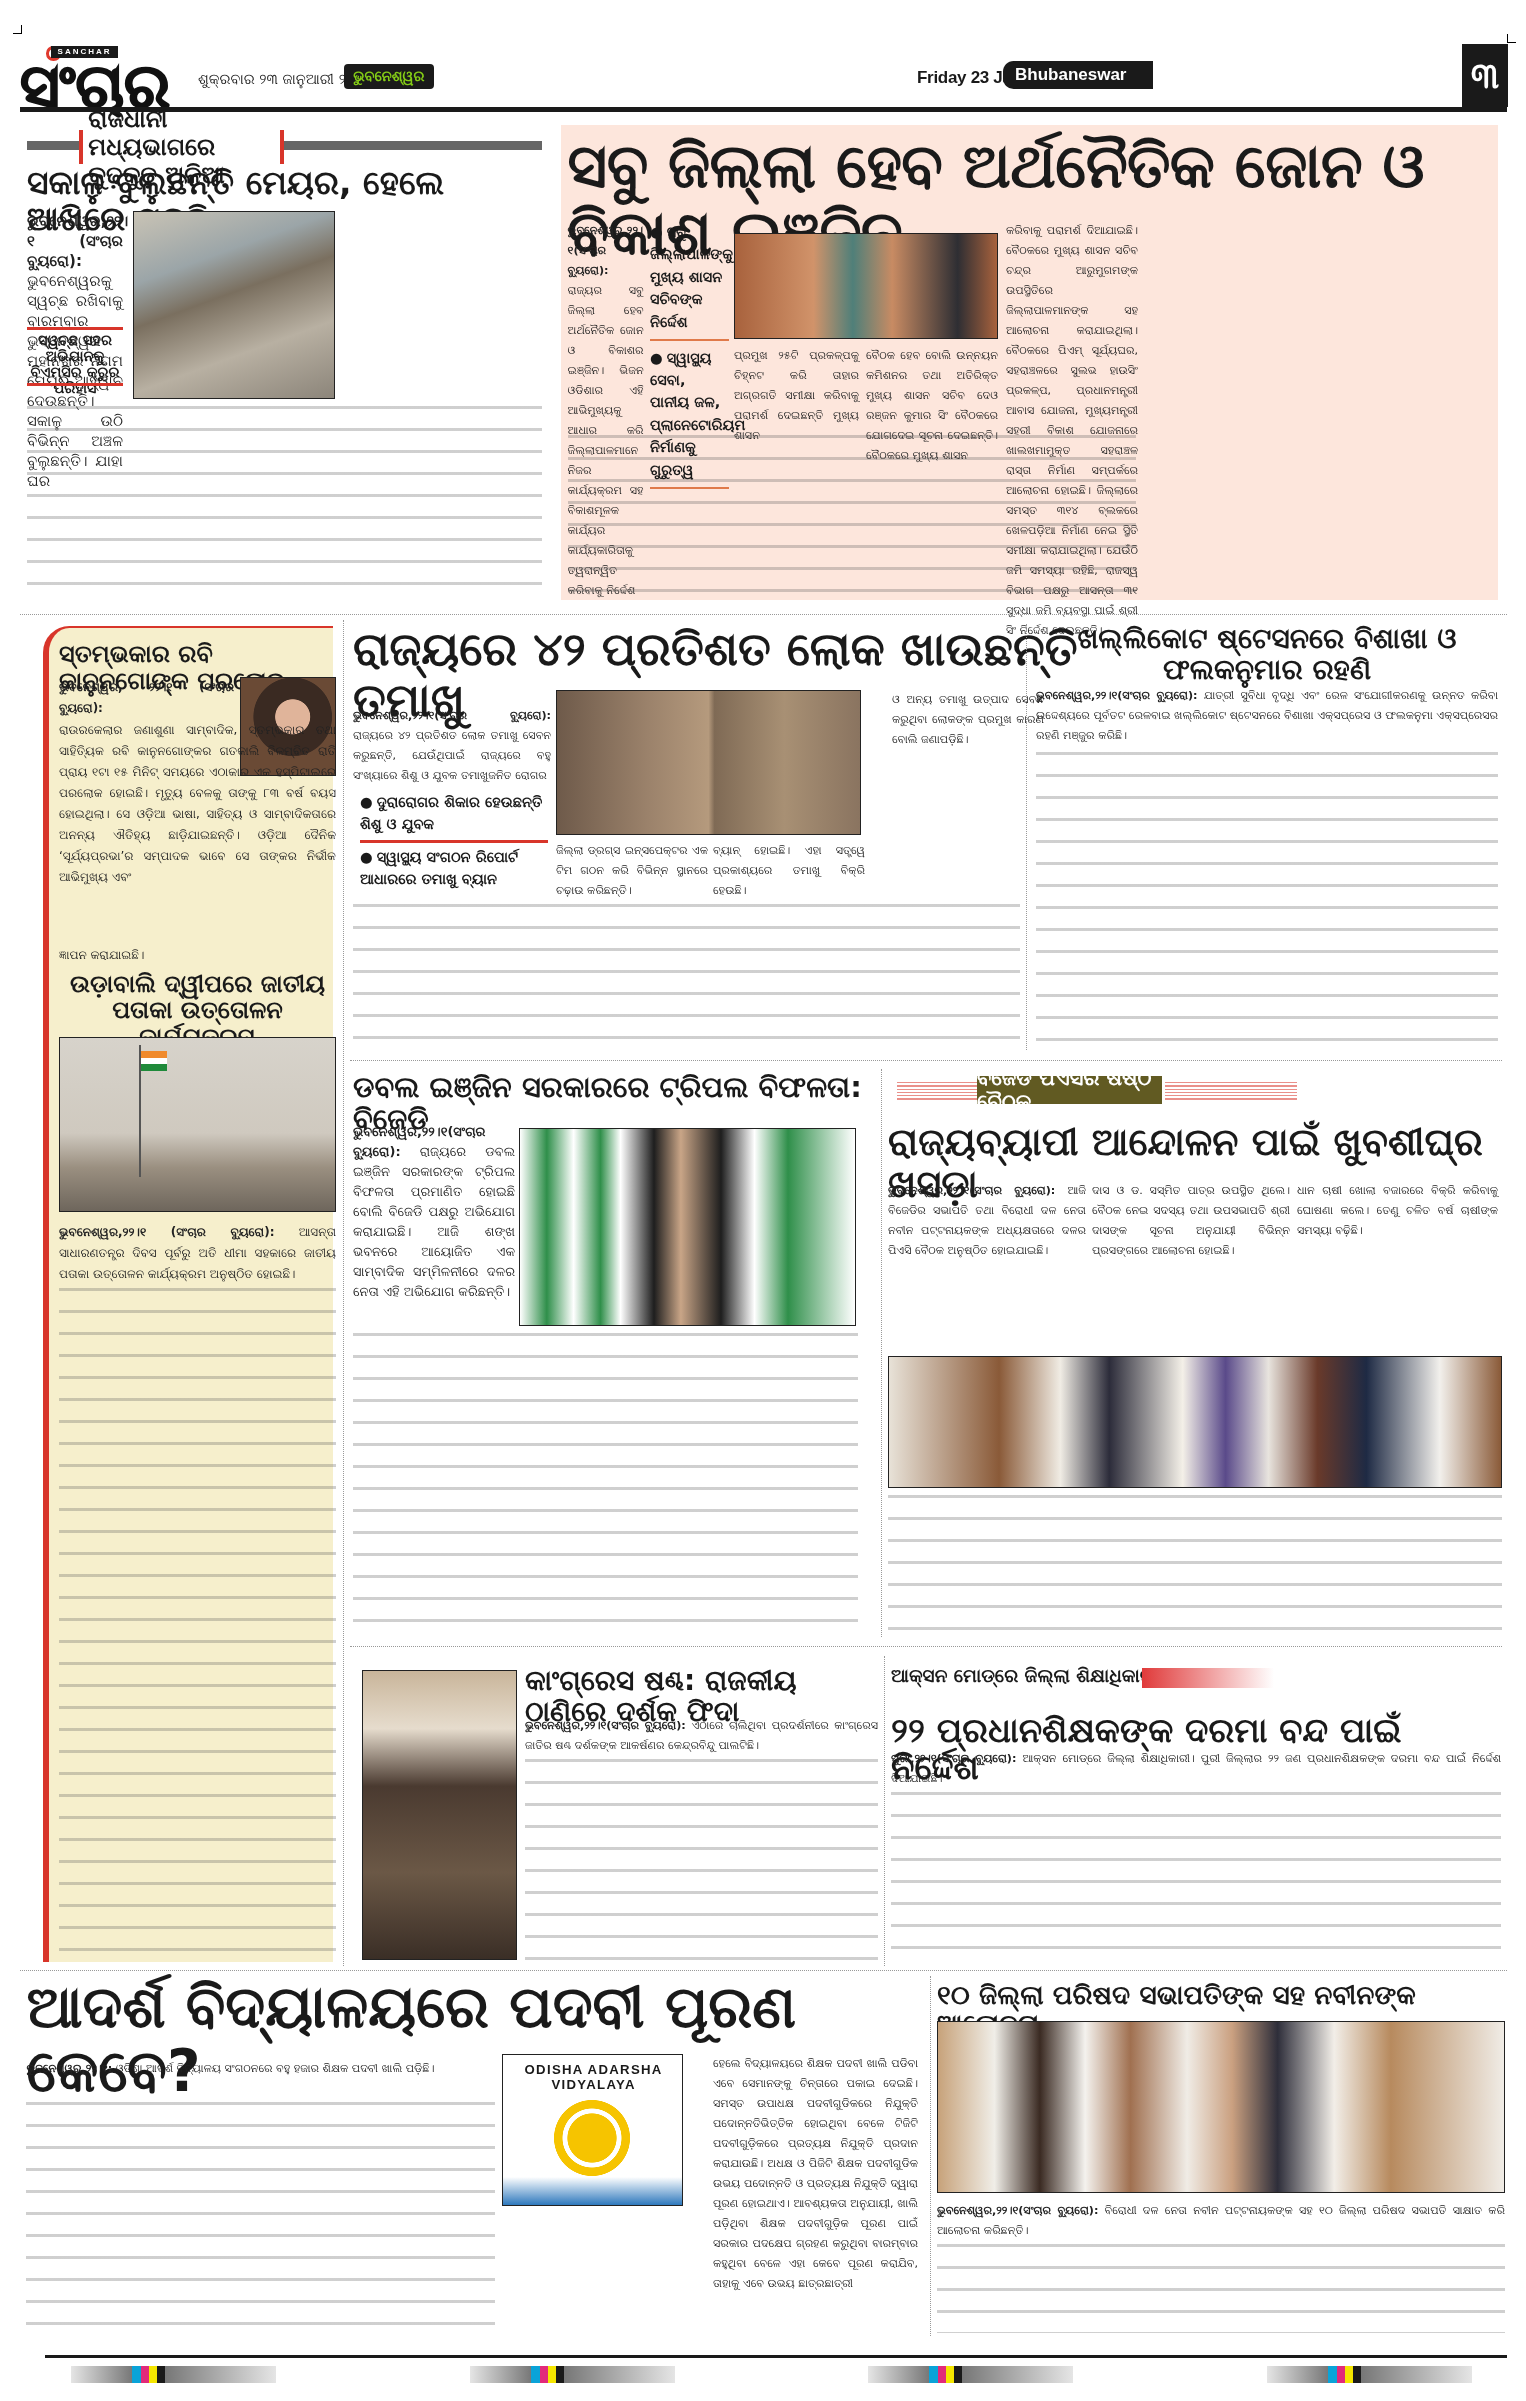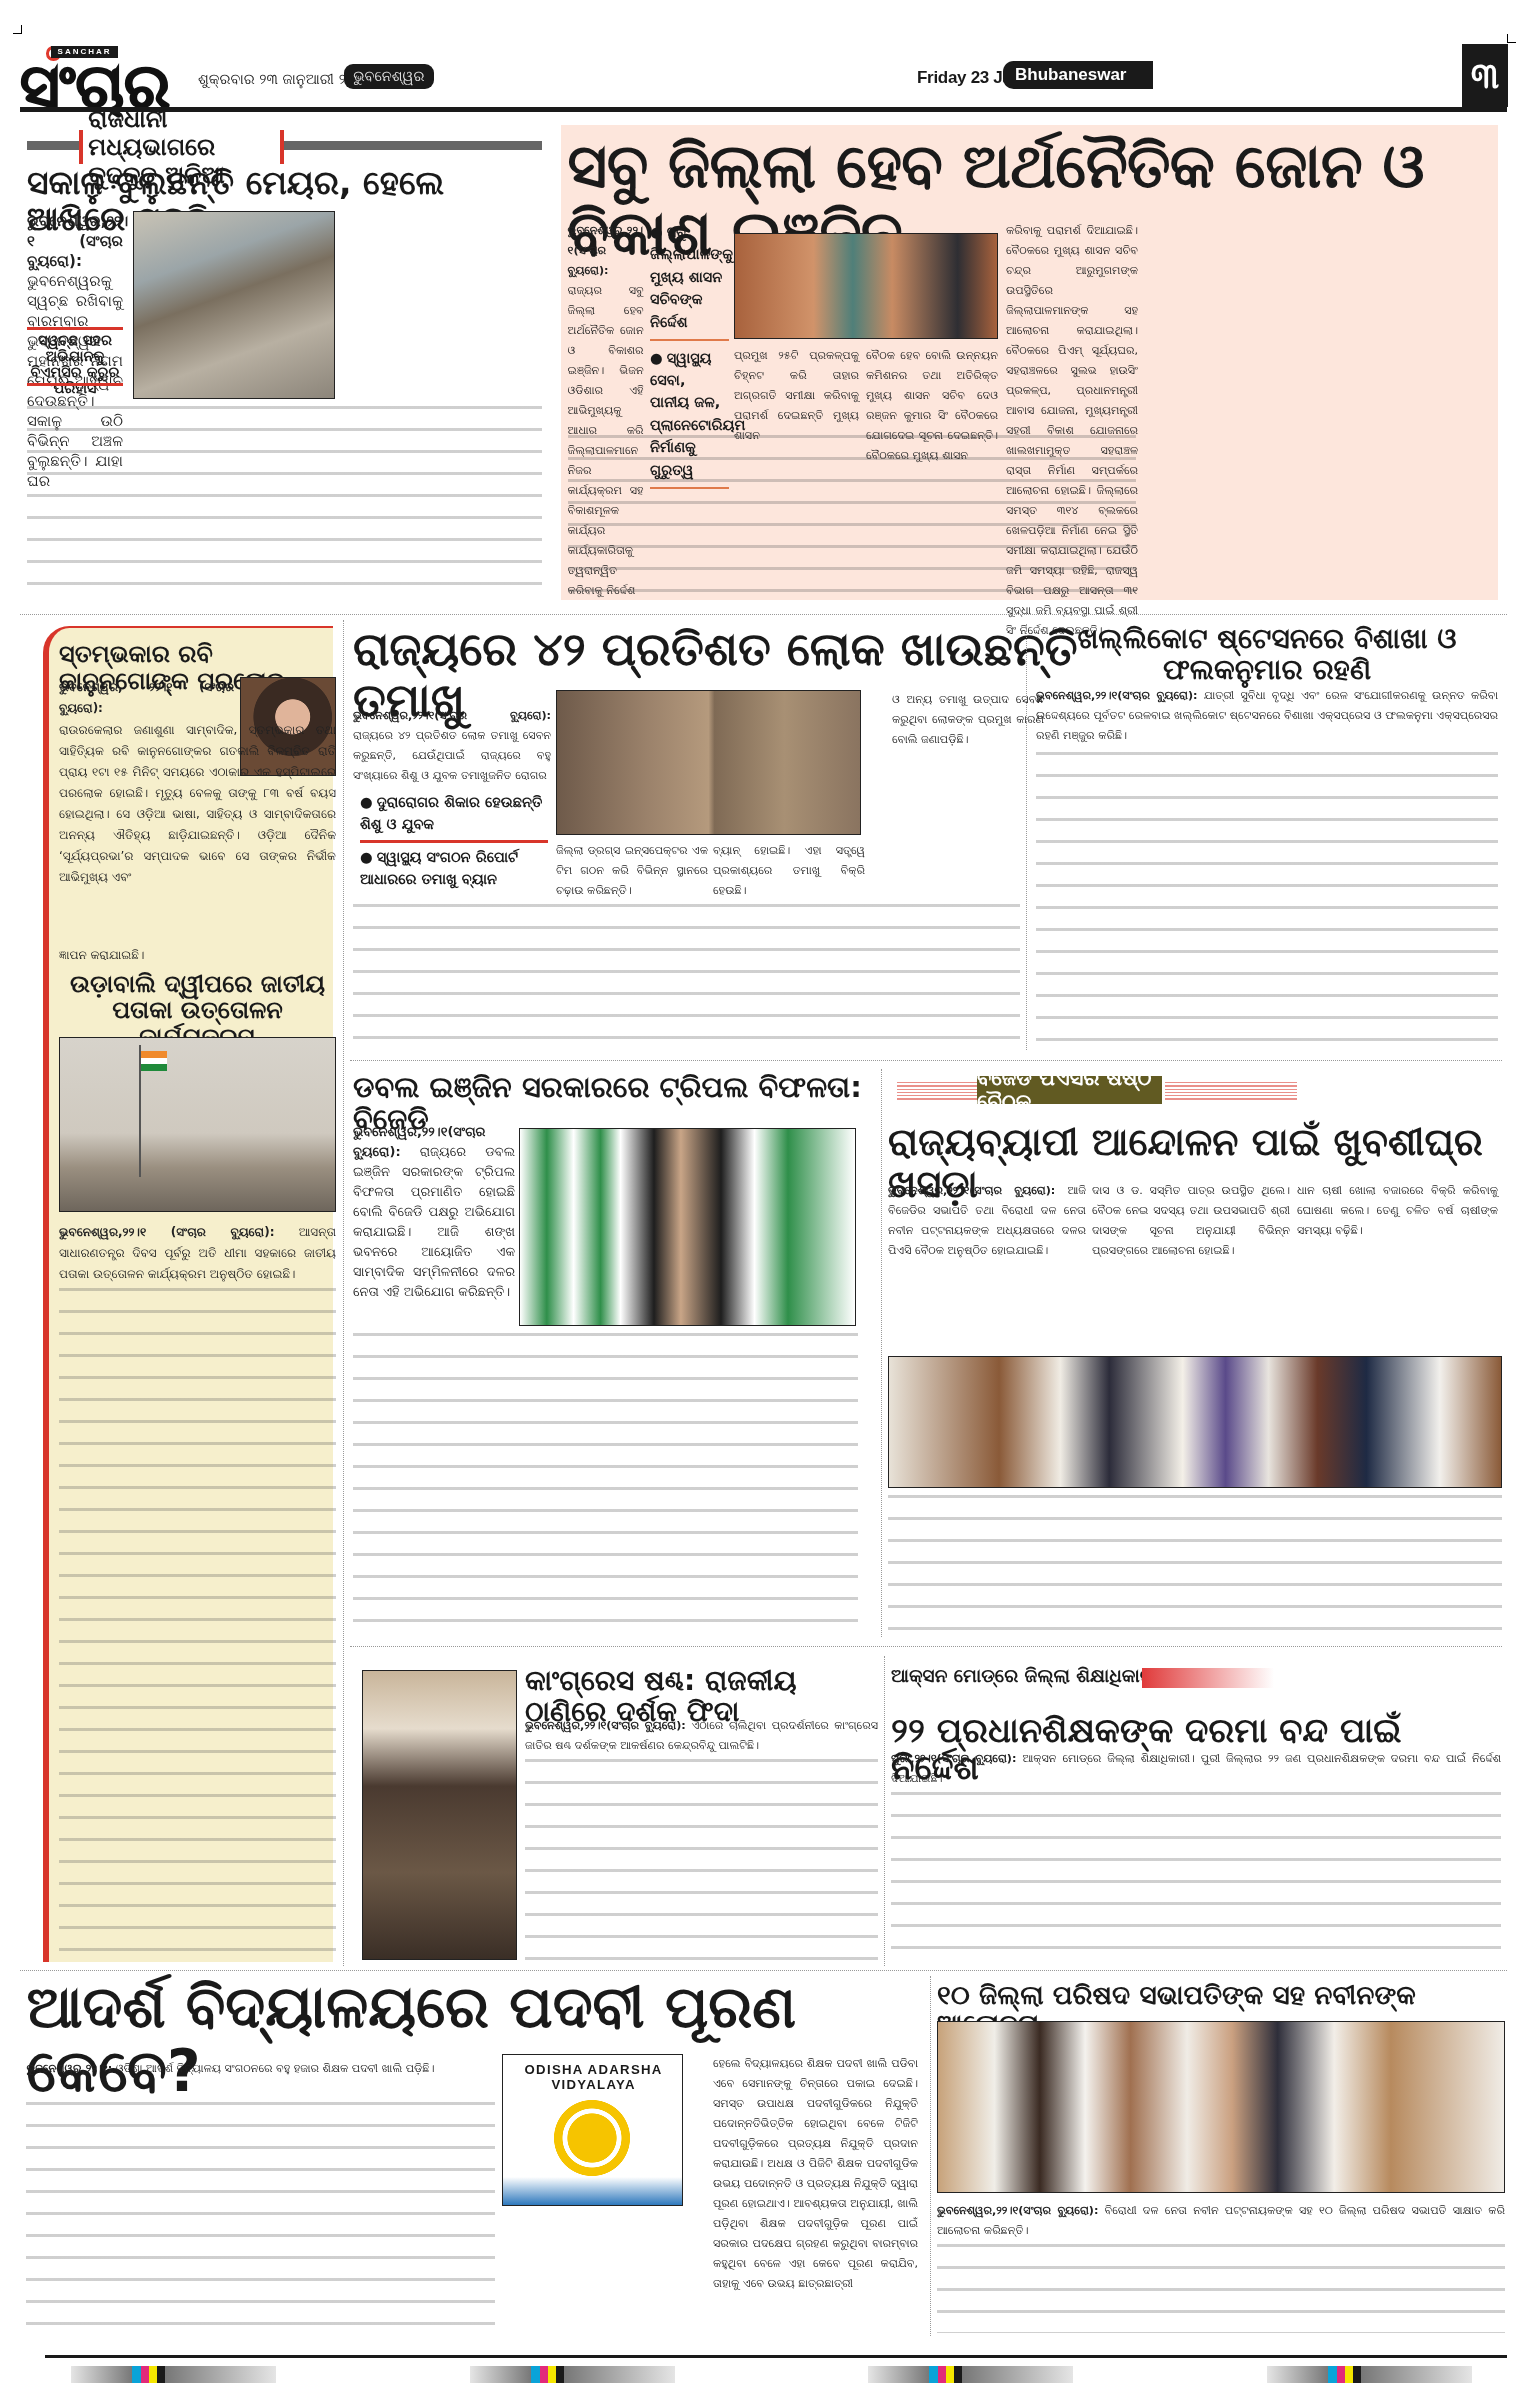--- a/index.html
+++ b/index.html
@@ -3,21 +3,21 @@
 <meta charset="utf-8">
 <style>
   * { box-sizing: border-box; margin: 0; padding: 0; }
   body { width: 1526px; height: 2401px; background: #ffffff; font-family: "DejaVu Sans", sans-serif; color: #1a1a1a; position: relative; overflow: hidden; }
   .abs { position: absolute; }
   .crop { position: absolute; width: 9.2px; height: 9.2px; }
   .logo-sub { left: 51px; top: 46px; background: #1a1a1a; color: #fff; font-size: 8px; letter-spacing: 2px; padding: 1.3px 6.6px; font-family: "Liberation Sans", sans-serif; font-weight: bold; }
   .logo-text { left: 20px; top: 55px; font-size: 61px; font-weight: bold; line-height: 1; color: #111; -webkit-text-stroke: 1.3px #111; font-family: "DejaVu Sans", sans-serif; }
   .logo-dot { left: 46px; top: 46px; width: 14.5px; height: 14.5px; border-radius: 50%; border: 3.3px solid #e03a2e; background: #fff; }
   .date-odia { left: 99px; top: 71px; font-size: 14.5px; }
-  .city-pill { left: 180px; top: 64px; background: #1a1a1a; color: #e5e5e5; border-radius: 9px; padding: 4px 9.2px; font-size: 14.5px; }
+  .city-pill { left: 180px; top: 64px; background: #1a1a1a; color: #84cc16; border-radius: 4px; padding: 4px 9.2px; font-size: 14.5px; font-weight: bold; }
   .date-en { left: 917px; top: 68px; font-size: 17px; font-family: "Liberation Sans", sans-serif; font-weight: bold; letter-spacing: -0.3px; }
   .city-en { left: 1003px; top: 61px; background: #1a1a1a; color: #fff; border-radius: 10.6px 0 0 10.6px; padding: 4px 26.4px 4px 12px; font-size: 17px; font-family: "Liberation Sans", sans-serif; font-weight: bold; }
   .mast-rule { left: 20px; top: 107px; width: 1487px; height: 5.3px; background: #1a1a1a; }
   .page-no-r { left: 1462px; top: 44px; width: 46px; height: 63px; background: #1a1a1a; color: #fff; font-size: 36px; display:flex; align-items:center; justify-content:center; font-weight: bold; }
 
   .hl { font-weight: bold; line-height: 1.1; }
   .body-txt { font-size: 12.5px; line-height: 22px; text-align: justify; color: #222; }
   .photo { background: #8b7a66; border: 1.3px solid #222; overflow: hidden; }
   .vrule { width: 0; border-left: 1.3px dotted #999; }
   .hrule { height: 0; border-top: 1.3px dotted #999; }

